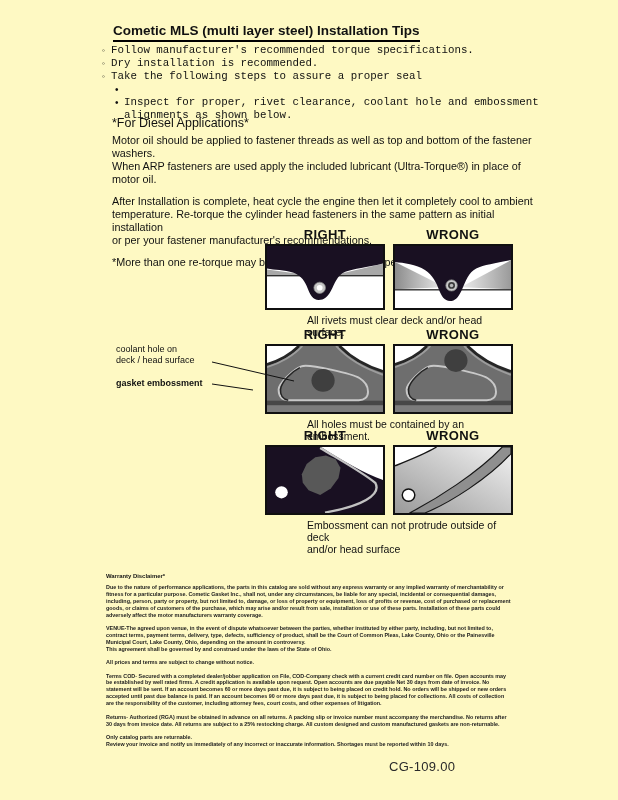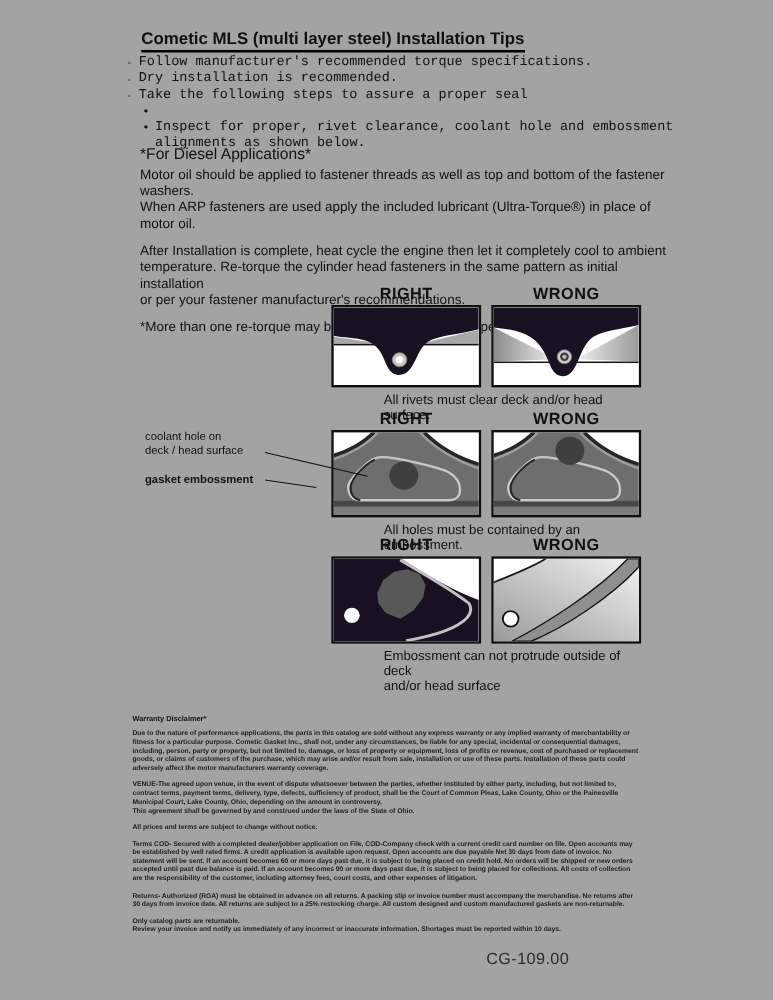--- a/index.html
+++ b/index.html
@@ -1,16 +1,16 @@
 <!DOCTYPE html>
 <html><head>
 <meta charset="utf-8">
 <style>
   html,body{margin:0;padding:0;background:#ffffff;}
-  .page{position:relative;width:618px;height:800px;background:#a3a3a3;overflow:hidden;
+  .page{position:relative;width:618px;height:800px;background:#fef9c3;overflow:hidden;
         font-family:"Liberation Sans", sans-serif;color:#111111;}
 
   
   .title{position:absolute;left:113px;top:23px;font-size:13.5px;font-weight:700;
          border-bottom:2px solid #000;padding-bottom:2px;white-space:nowrap;}
 
   
   .bullets{position:absolute;left:102px;top:44px;width:470px;}
   .b-row{display:flex;line-height:13px;font-size:10.8px;}
   .b-glyph{width:9px;flex:0 0 9px;font-size:8px;line-height:13px;}

